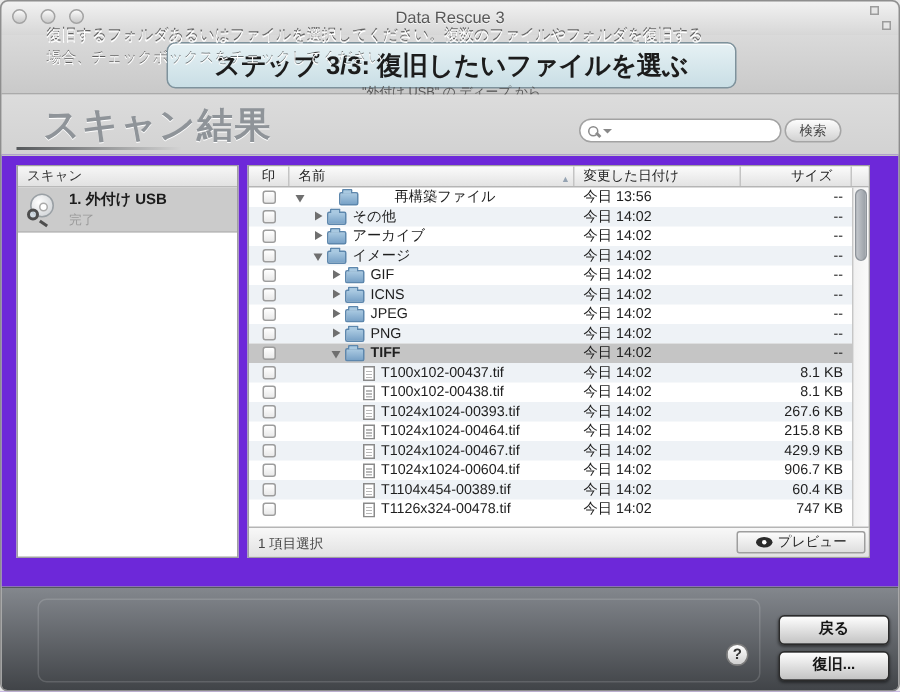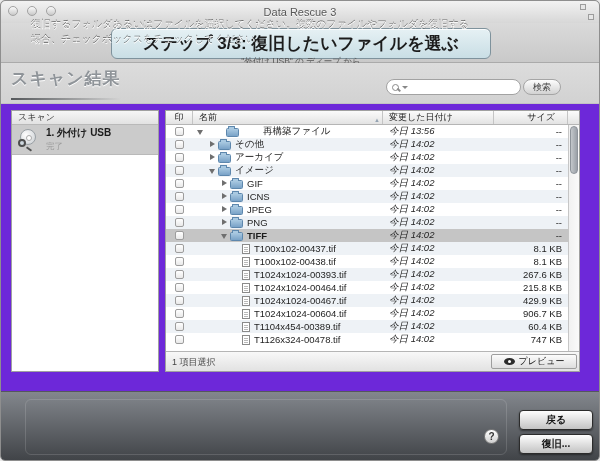--- a/index.html
+++ b/index.html
@@ -25,21 +25,21 @@
     background:linear-gradient(#dadada,#c9c9c9); border-bottom:1px solid #aaa; }
   .stepbox { position:absolute; left:110px; top:5px; width:380px; height:31px;
     border:1px solid #7e929c; border-radius:6px;
     background:linear-gradient(#e6f1f4,#c9dee5);
     box-shadow:inset 0 1px 0 rgba(255,255,255,.8); text-align:center; }
   .stepbox .t1 { font-size:17px; font-weight:bold; color:#1c1c1c; margin-top:3px; }
   .stepbox .t2 { font-size:8.5px; color:#555; margin-top:1px; }
   
   .sectionhead { position:absolute; left:0; top:62px; right:0; height:40px;
     background:linear-gradient(#dcdcdc,#d2d2d2); }
-  .sectiontitle { position:absolute; left:10px; top:4px; font-size:17px; font-weight:bold;
+  .sectiontitle { position:absolute; left:28px; top:4px; font-size:24px; font-weight:bold;
     color:#8f9499; text-shadow:0 1px 0 #fff; letter-spacing:1px; }
   .title-rule { position:absolute; left:10px; top:35px; width:110px; height:2px;
     background:linear-gradient(to right,#55585b,rgba(85,88,91,0)); }
   .searchwrap { position:absolute; left:385px; top:16px; width:175px; height:17px; }
   .searchpill { position:absolute; left:0; top:0; width:135px; height:16px;
     background:#fff; border:1px solid #a2a2a2; border-radius:8px; display:flex; align-items:center; }
   .magicon { width:7px; height:7px; border:1.5px solid #8a8a8a; border-radius:50%;
     position:relative; margin:0 1px 0 5px; flex:none; }
   .magicon::after { content:""; position:absolute; width:4px; height:1.5px; background:#8a8a8a;
     transform:rotate(45deg); right:-3px; bottom:-1px; }
@@ -84,21 +84,21 @@
   .th-scroll { width:11px; flex:none; border-right:none !important; }
   .rows { flex:1; position:relative; overflow:hidden; padding-right:11px; }
   .row { display:flex; align-items:center; height:13px; font-size:9.5px; color:#1e1e1e; }
   .row:nth-child(even) { background:#eef2f6; }
   .row.selected { background:#c5c5c5; }
   .row.selected .nm { font-weight:bold; }
   .col-mark { width:27px; flex:none; display:flex; justify-content:center; }
   .cb { width:9px; height:9px; border:1px solid #9d9d9d; border-radius:2px;
     background:linear-gradient(#fff,#e9e9e9); }
   .col-name { width:190px; flex:none; display:flex; align-items:center; overflow:hidden; white-space:nowrap; }
-  .col-date { width:111px; flex:none; padding-left:6px;font-style:italic; }
+  .col-date { width:111px; flex:none; padding-left:6px; }
   .col-size { flex:1; text-align:right; padding-right:6px; }
   .disc { width:11px; height:9px; flex:none; position:relative; }
   .disc.closed::before { content:""; position:absolute; left:3px; top:1px;
     border-left:5px solid #6f6f6f; border-top:3.5px solid transparent; border-bottom:3.5px solid transparent; }
   .disc.open::before { content:""; position:absolute; left:2px; top:3px;
     border-top:5px solid #6f6f6f; border-left:3.5px solid transparent; border-right:3.5px solid transparent; }
   .icon-folder { width:13px; height:9px; flex:none; margin:1px 4px 0 0; position:relative;
     background:linear-gradient(#a9c9e1,#79a2c7); border:1px solid #5d87ad; border-radius:1.5px; }
   .icon-folder::before { content:""; position:absolute; top:-3px; left:1px; width:5px; height:2px;
     background:#a9c9e1; border:1px solid #5d87ad; border-bottom:none; border-radius:1px 1px 0 0; }

